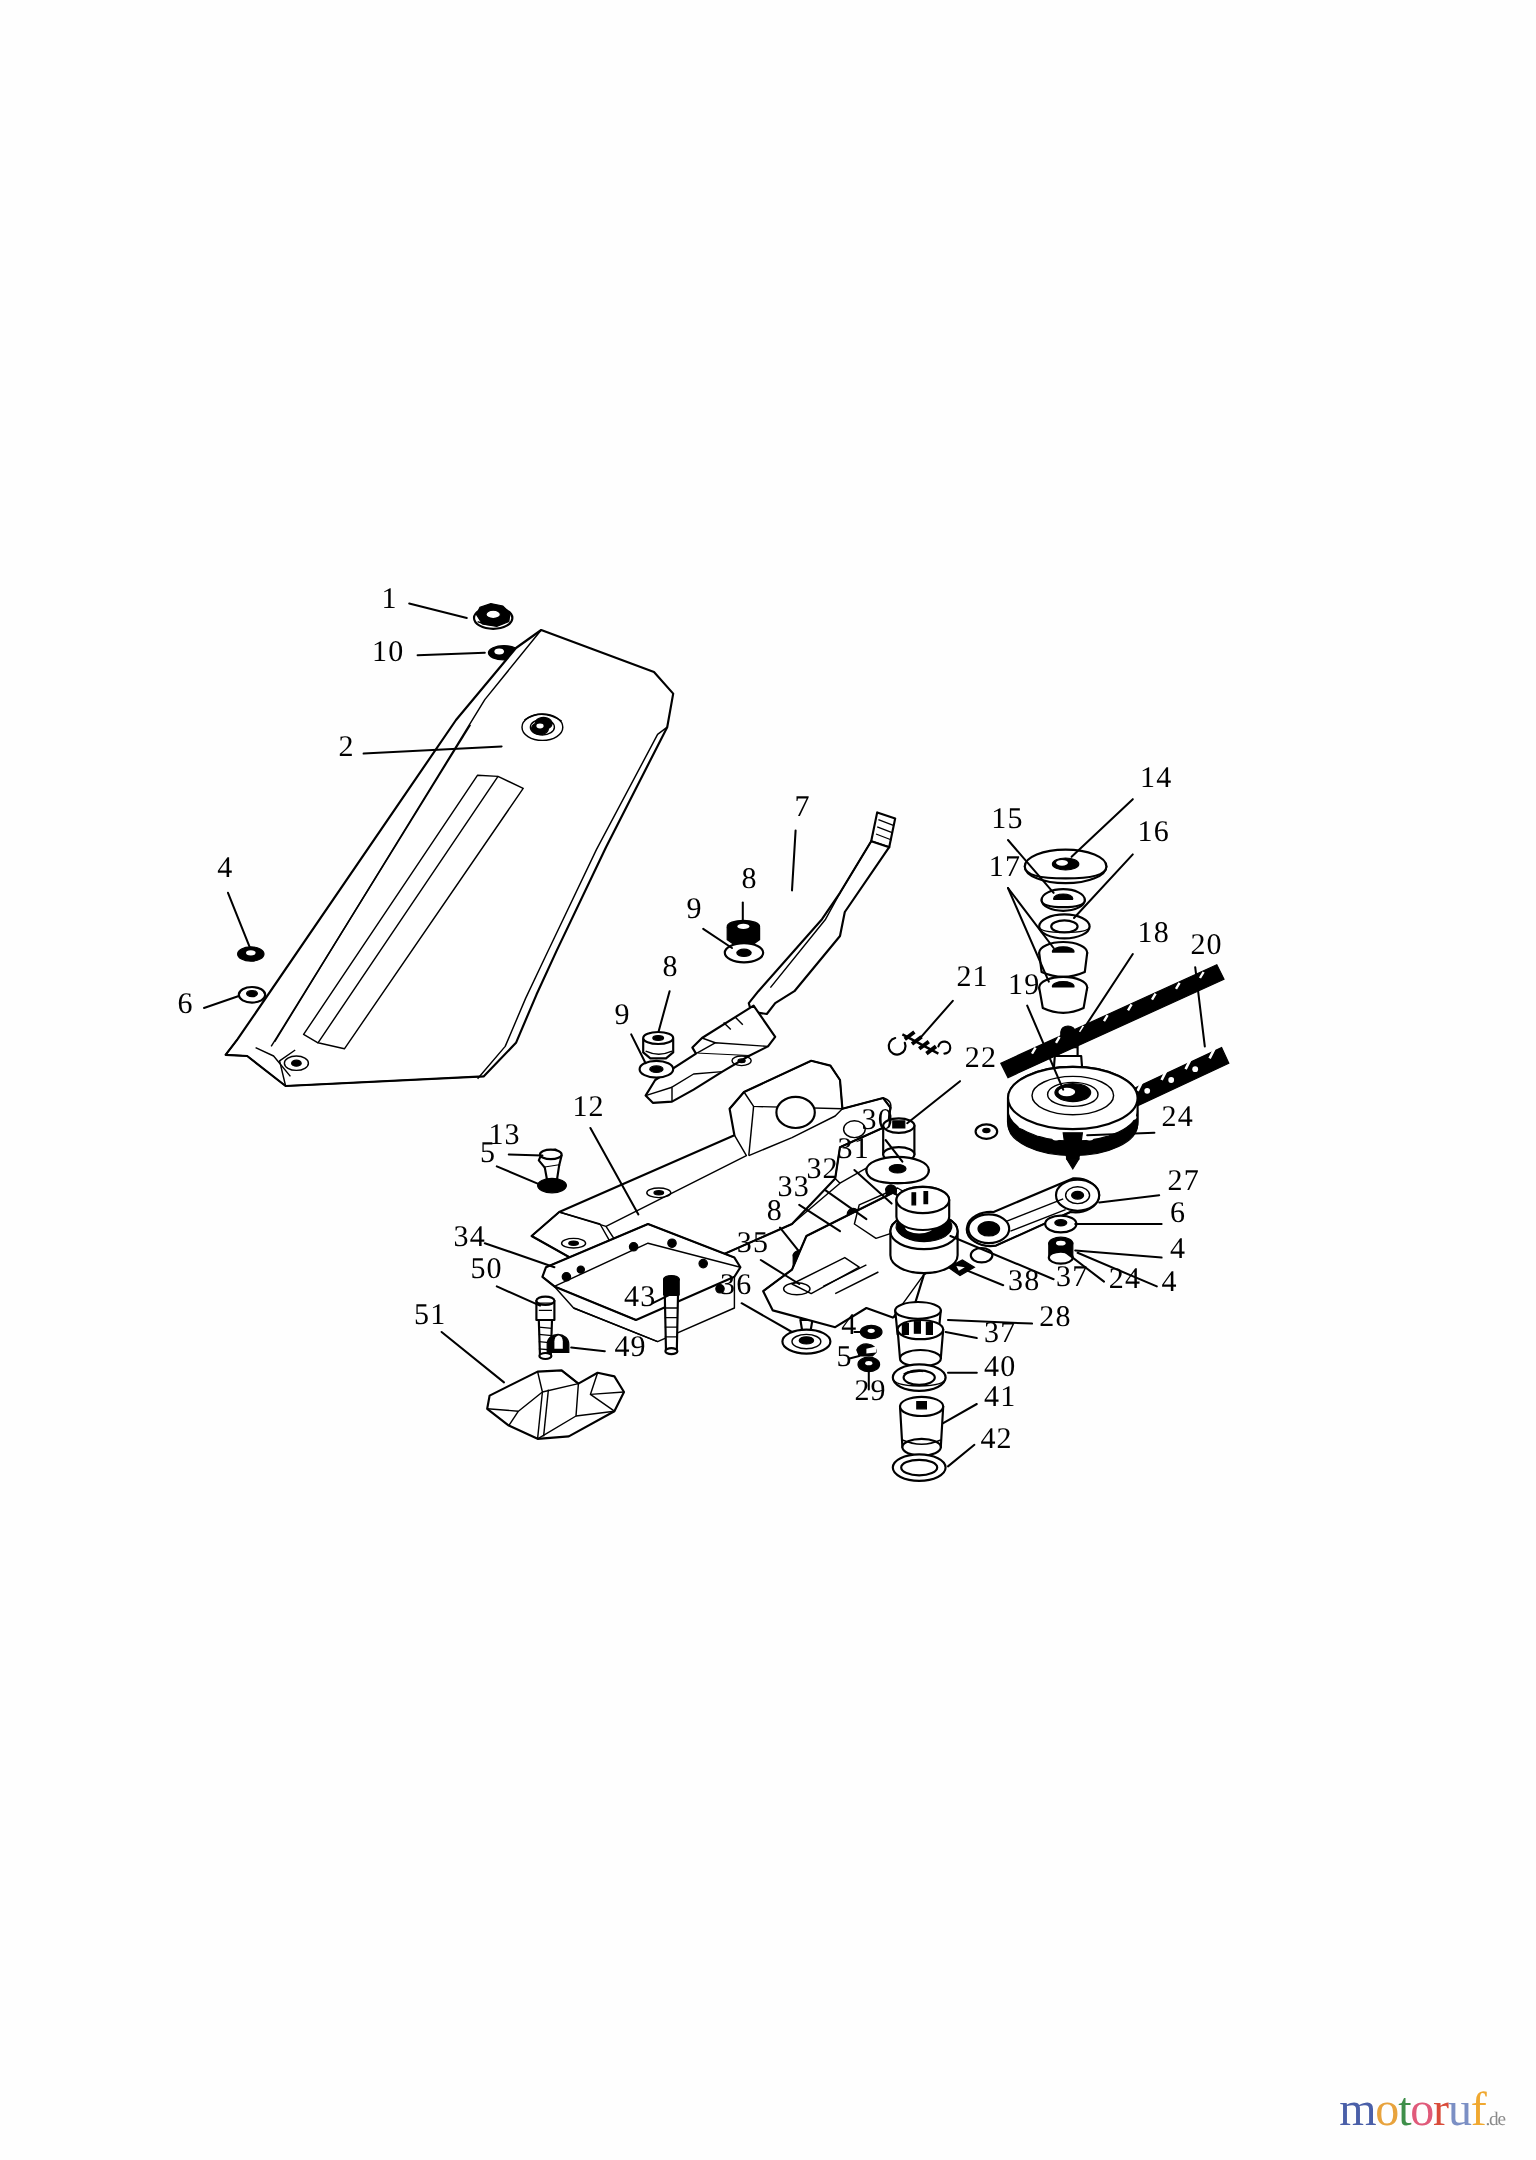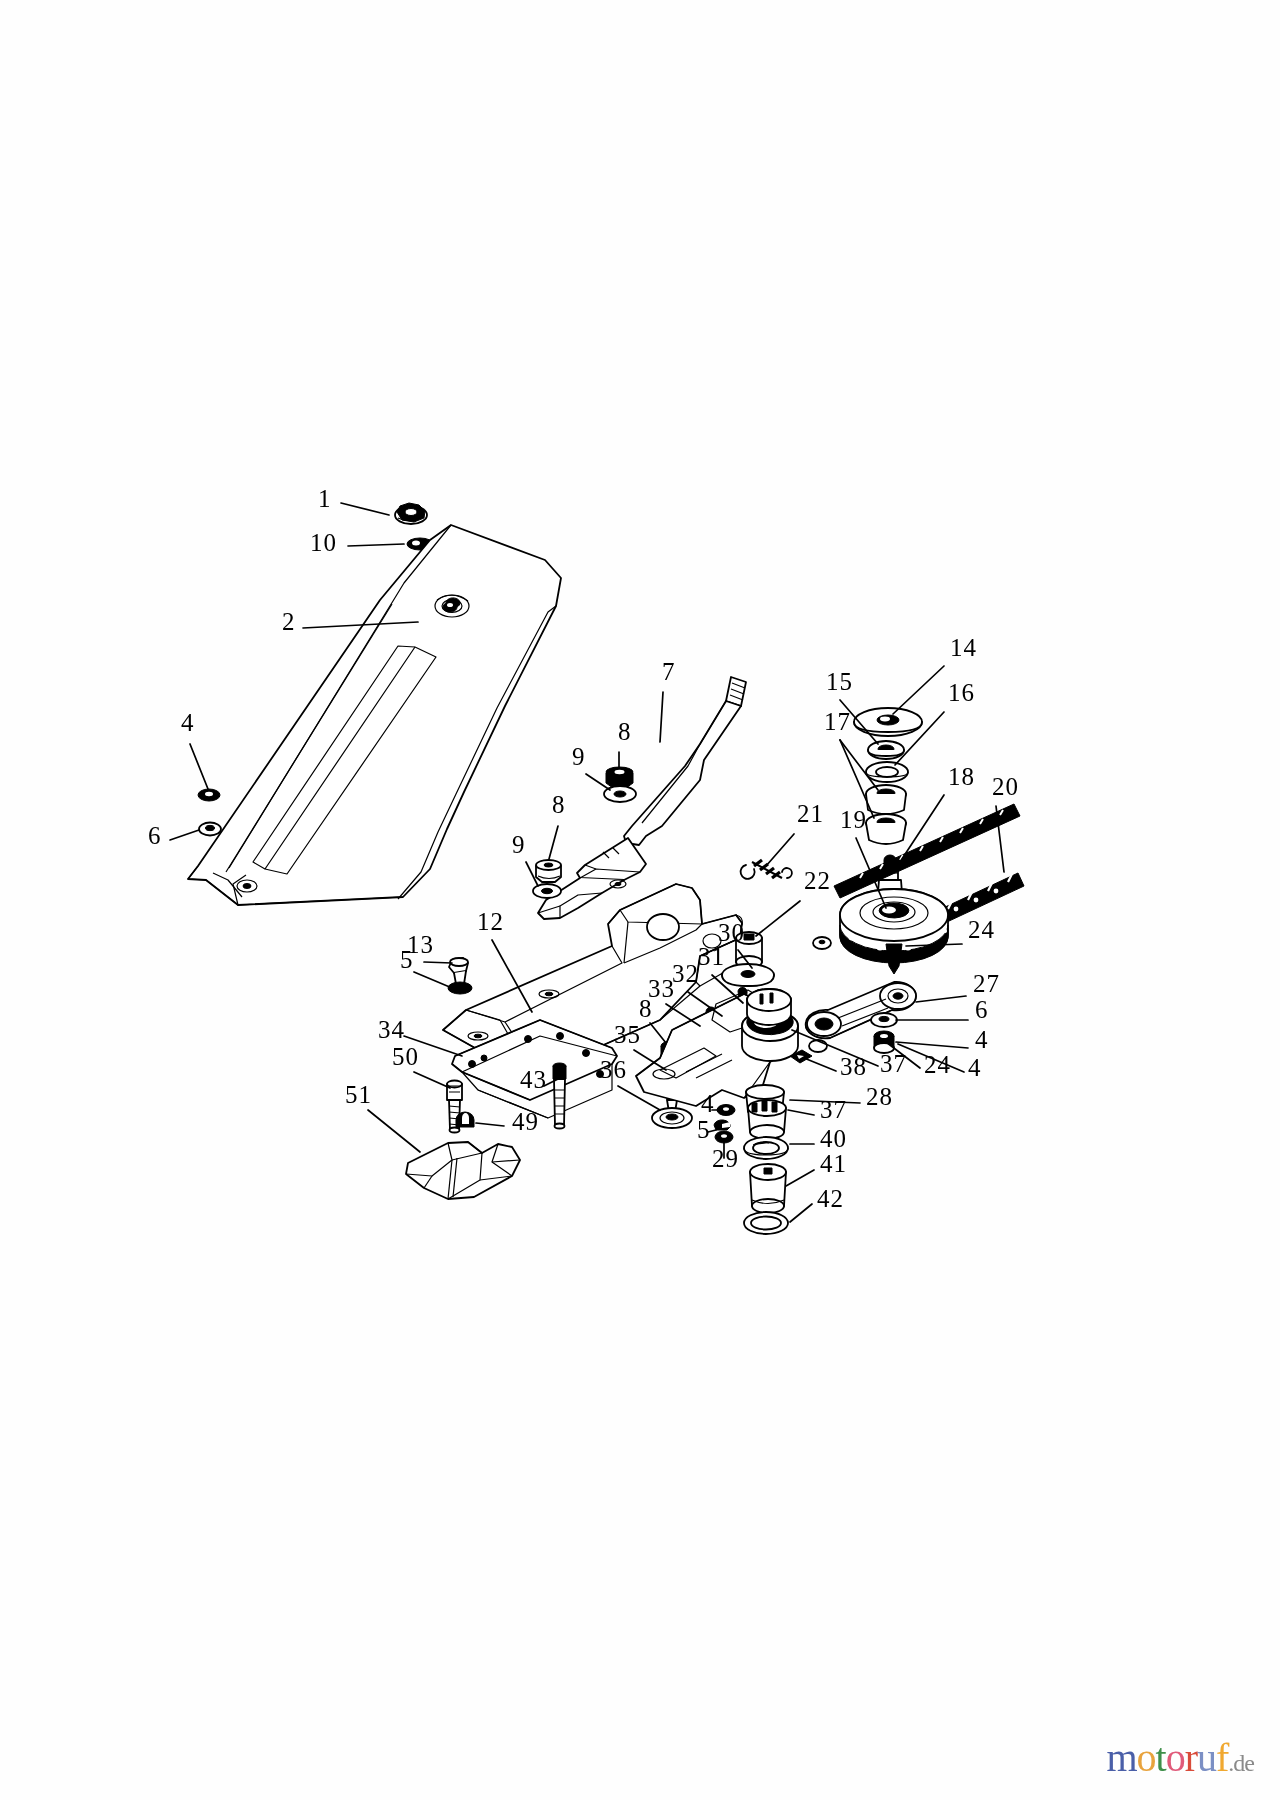--- a/index.html
+++ b/index.html
@@ -19,21 +19,21 @@
   #watermark{position:absolute;right:26px;bottom:22px;
              font-family:"Liberation Serif",serif;font-size:40px;
              letter-spacing:-1px;line-height:1;white-space:nowrap;}
   #watermark .l1{color:#4a5fa8;}
   #watermark .l2{color:#e8a33d;}
   #watermark .l3{color:#3f8f4a;}
   #watermark .l4{color:#e05a7a;}
   #watermark .l5{color:#d94b3a;}
   #watermark .l6{color:#7b8fc4;}
   #watermark .l7{color:#f0a830;}
-  #watermark .tld{color:#8a8a8a;font-size:24px;}
+  #watermark .tld{color:#8a8a8a;font-size:16px;}
 </style>
 </head>
 <body>
 
 <div id="sheet">
 
   <svg class="diagram" viewBox="0 0 1280 1800">
 
     <g>
       <ellipse cx="411" cy="515" rx="16" ry="9" class="outline"></ellipse>

